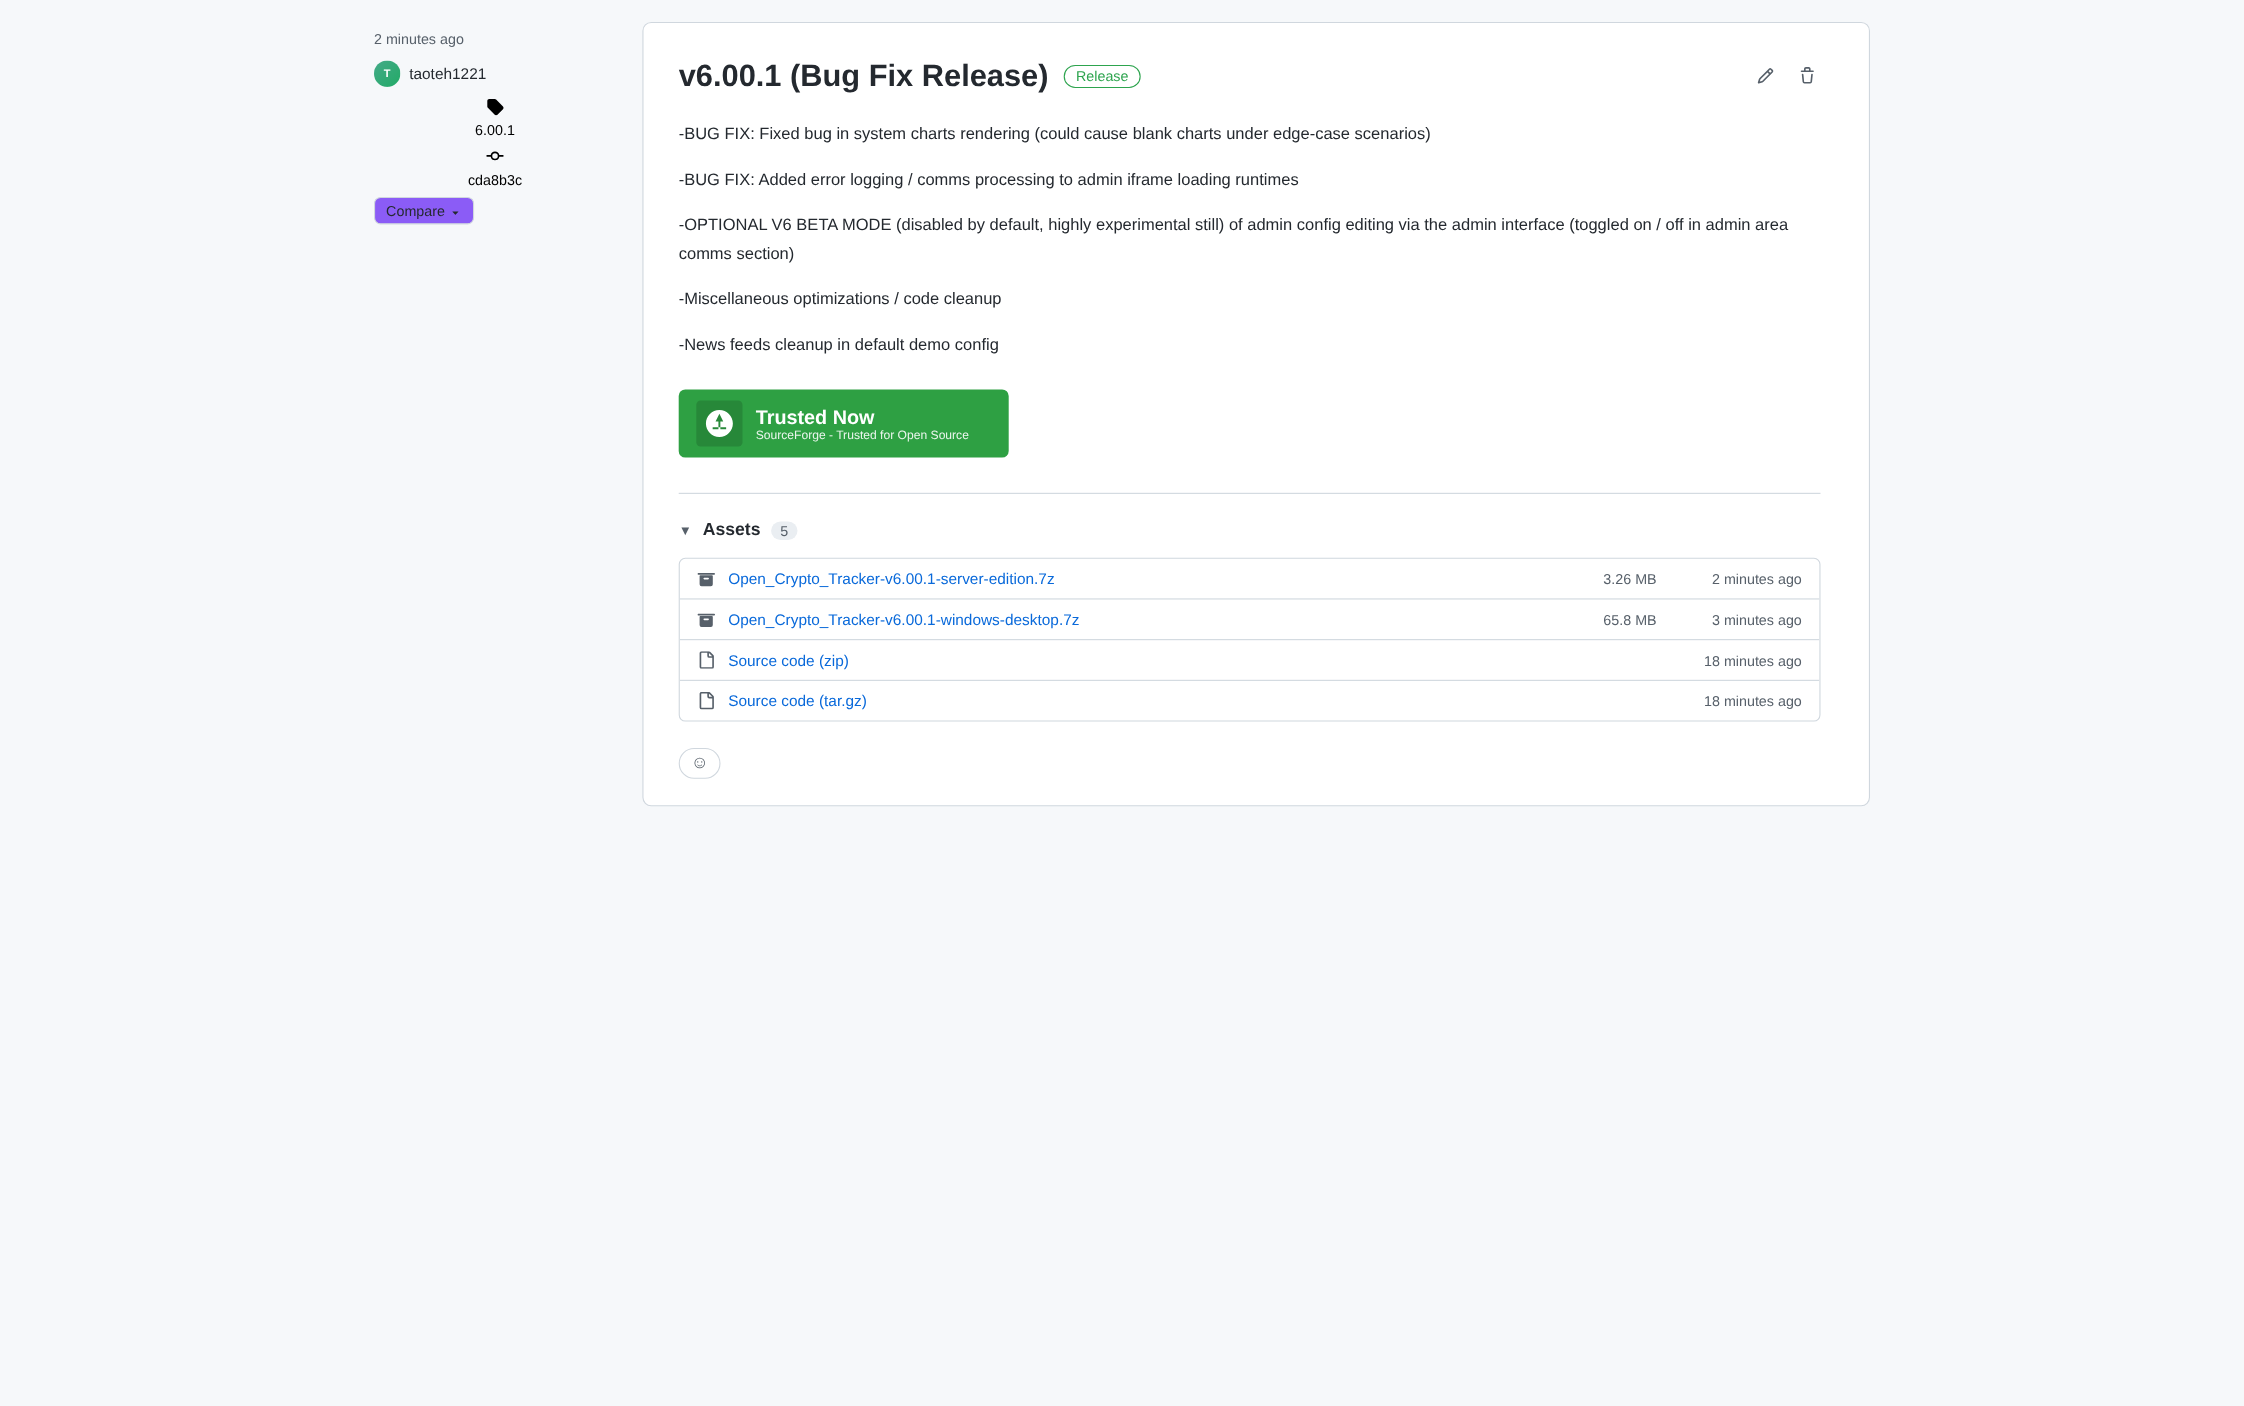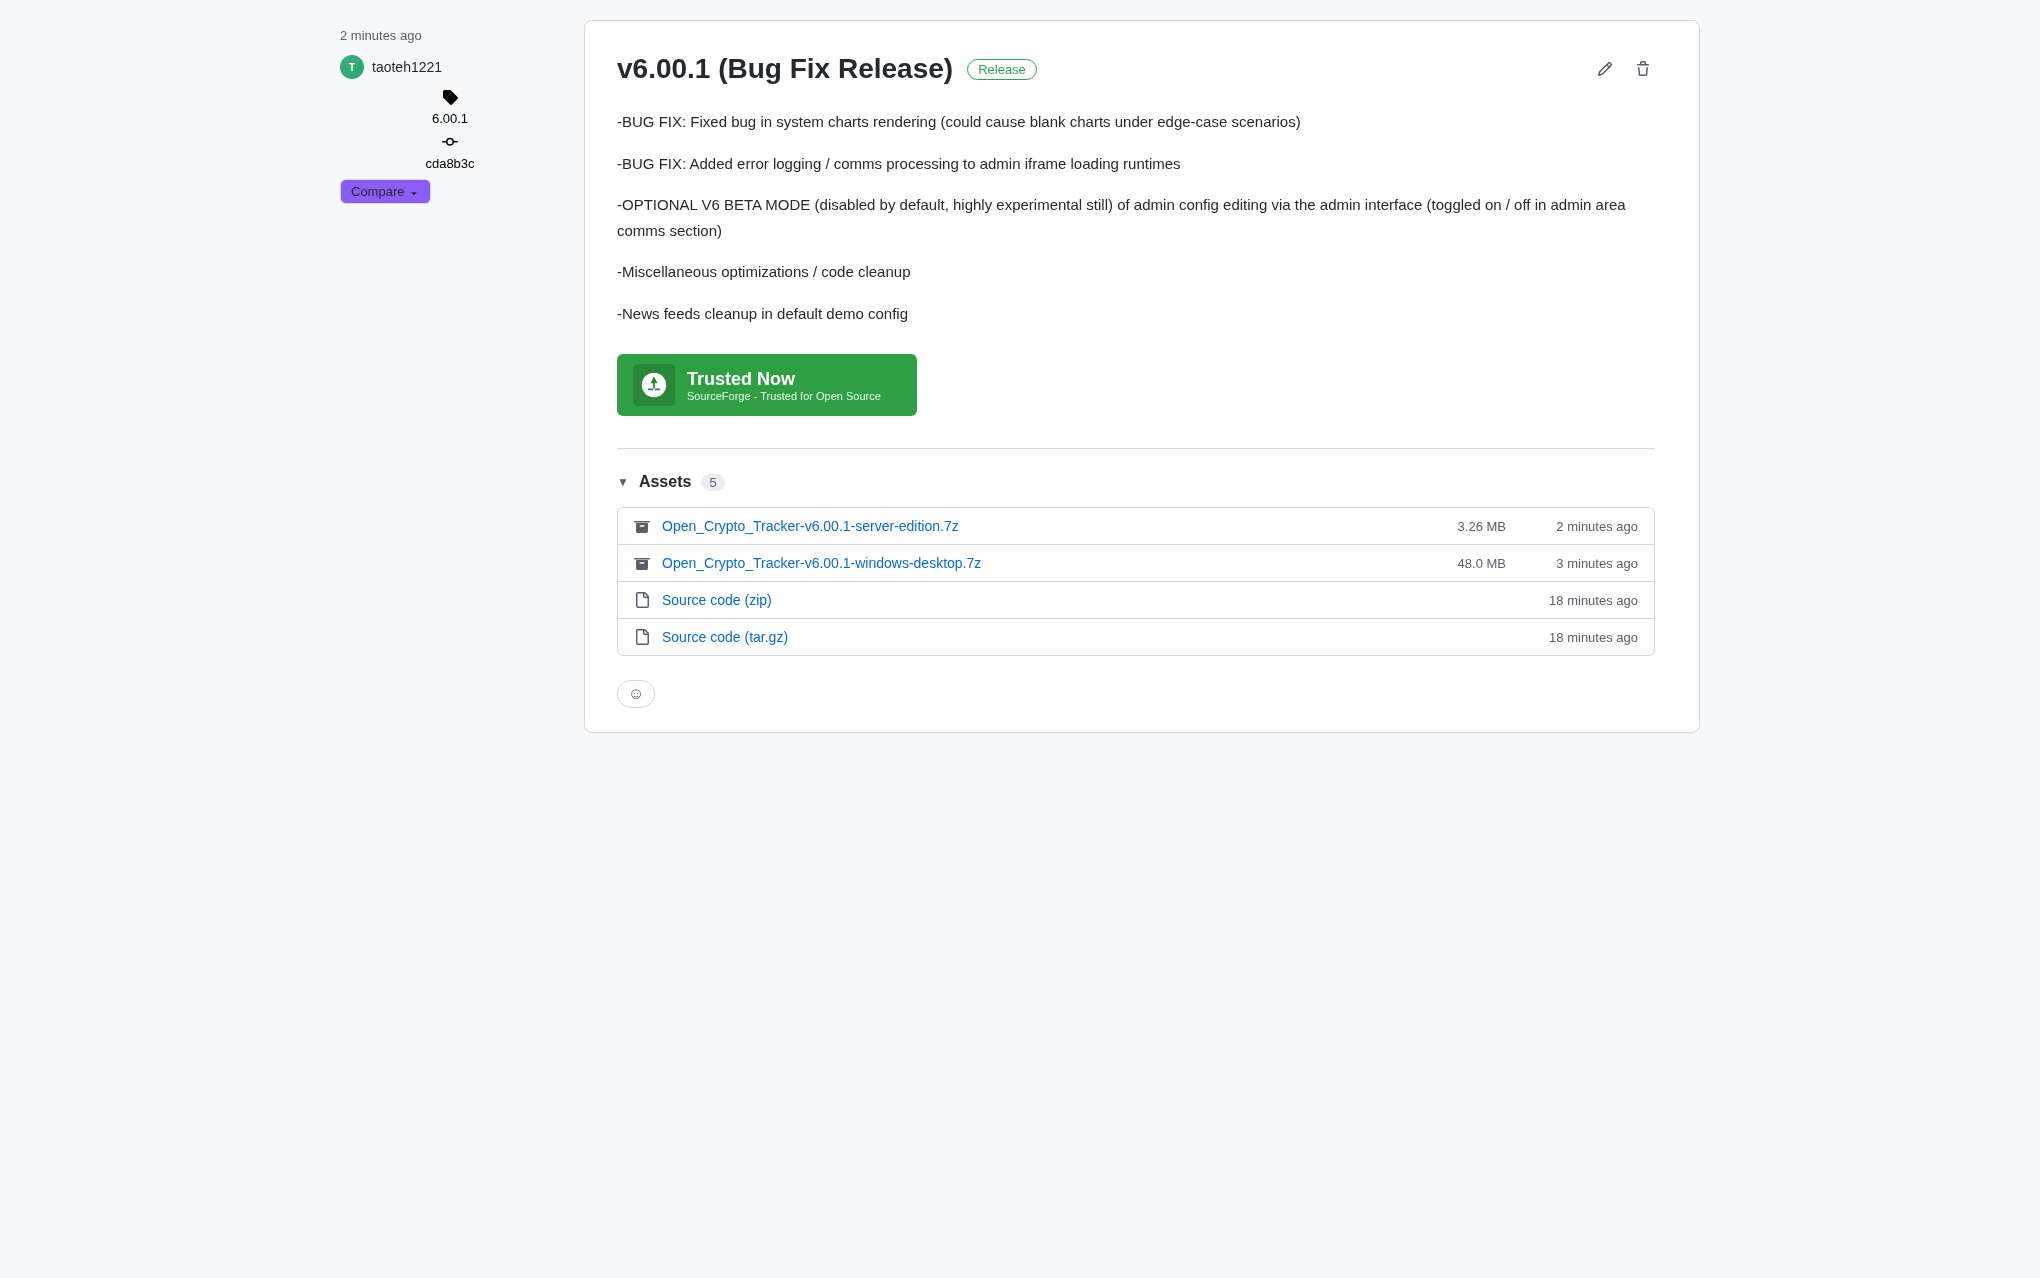--- a/index.html
+++ b/index.html
@@ -359,21 +359,21 @@
           <span class="asset-time">2 minutes ago</span>
         </div>
 
         <div class="asset-row">
           <div class="asset-icon">
             <svg width="16" height="16" viewBox="0 0 16 16" fill="#57606a">
               <path d="M.75 3a.75.75 0 0 0 0 1.5h14.5a.75.75 0 0 0 0-1.5H.75ZM2 5.75A.75.75 0 0 1 2.75 5h10.5a.75.75 0 0 1 .75.75v7.5A1.75 1.75 0 0 1 12.25 15H3.75A1.75 1.75 0 0 1 2 13.25v-7.5Zm4.25 1.5a.75.75 0 0 0 0 1.5h3.5a.75.75 0 0 0 0-1.5h-3.5Z"></path>
             </svg>
           </div>
           <a class="asset-name" href="#">Open_Crypto_Tracker-v6.00.1-windows-desktop.7z</a>
-          <span class="asset-size">48.0 MB</span>
+          <span class="asset-size">65.8 MB</span>
           <span class="asset-time">3 minutes ago</span>
         </div>
 
         <div class="asset-row">
           <div class="asset-icon">
             <svg width="16" height="16" viewBox="0 0 16 16" fill="#57606a">
               <path d="M2 1.75C2 .784 2.784 0 3.75 0h6.586c.464 0 .909.184 1.237.513l2.914 2.914c.329.328.513.773.513 1.237v9.586A1.75 1.75 0 0 1 13.25 16h-9.5A1.75 1.75 0 0 1 2 14.25Zm1.75-.25a.25.25 0 0 0-.25.25v12.5c0 .138.112.25.25.25h9.5a.25.25 0 0 0 .25-.25V6h-2.75A1.75 1.75 0 0 1 9 4.25V1.5Zm6.75.062V4.25c0 .138.112.25.25.25h2.688l-.011-.013-2.914-2.914-.013-.011Z"></path>
             </svg>
           </div>
           <a class="asset-name" href="#">

